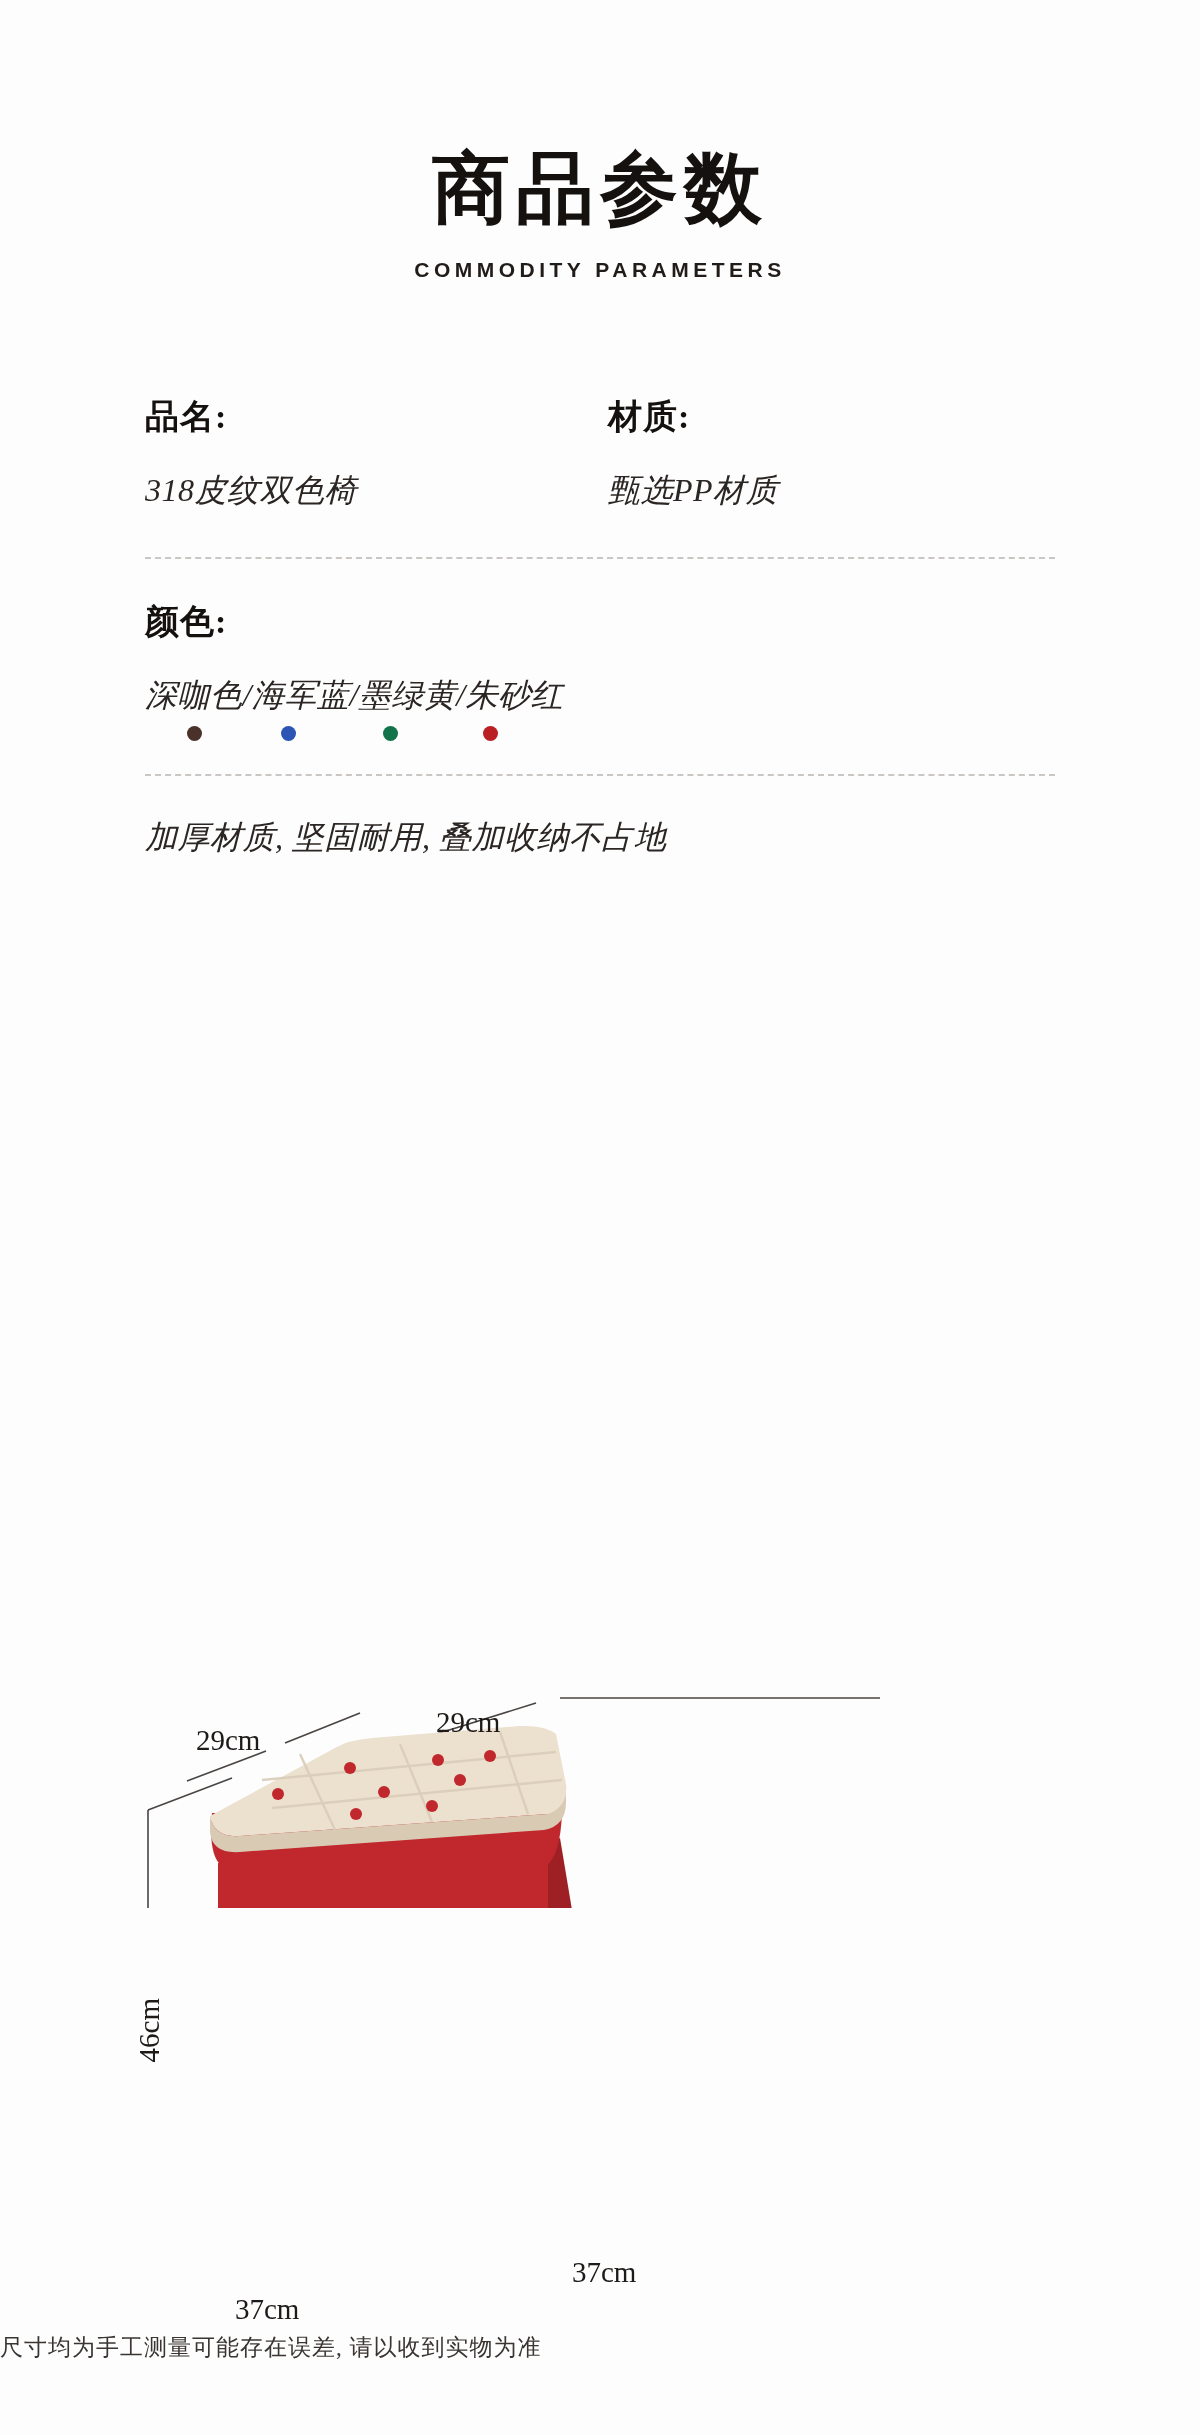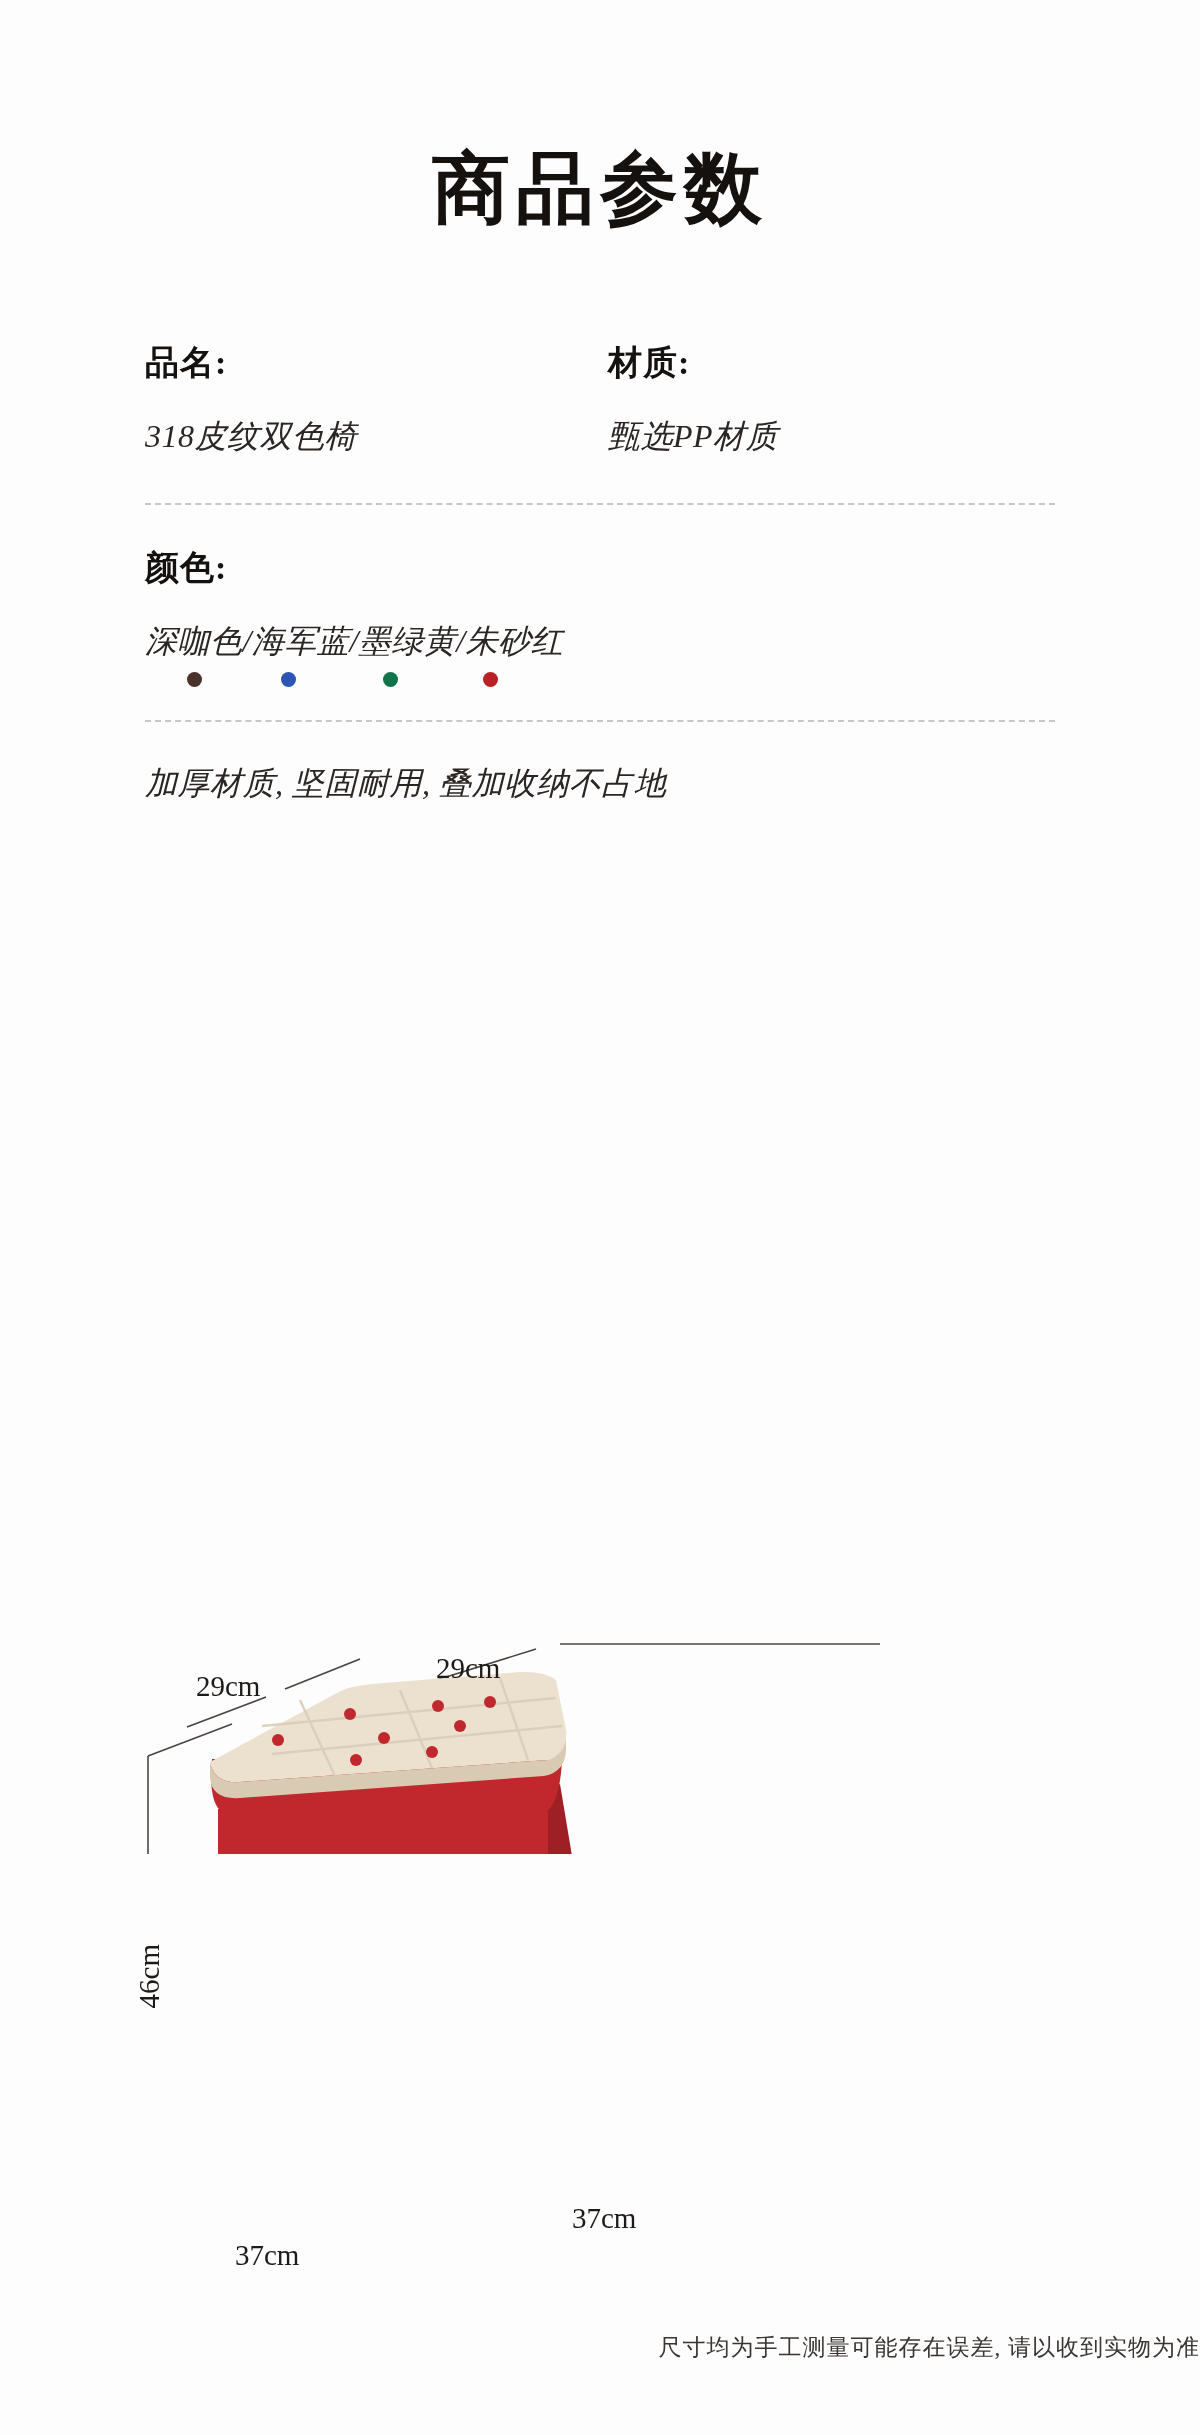--- a/index.html
+++ b/index.html
@@ -113,34 +113,35 @@
     writing-mode: vertical-rl;
     text-orientation: mixed;
     transform: rotate(180deg);
   }
 
   .footnote {
     position: absolute;
     bottom: 72px;
     left: 0;
     width: 1200px;
-    text-align: right;
+    text-align: left;
     font-family: "Liberation Serif", serif;
     font-size: 23px;
     color: #3a3532;
     letter-spacing: 1px;
   }
 </style>
 </head>
 <body>
 
 <div class="page">
 
   <div class="header">
     <div class="title-cn">商品参数</div>
+    <div class="title-en">COMMODITY PARAMETERS</div>
   </div>
 
   <div class="specs">
 
     <div class="spec-row">
       <div class="spec-col">
         <div class="spec-label">品名:</div>
         <div class="spec-value">318皮纹双色椅</div>
       </div>
       <div class="spec-col">

